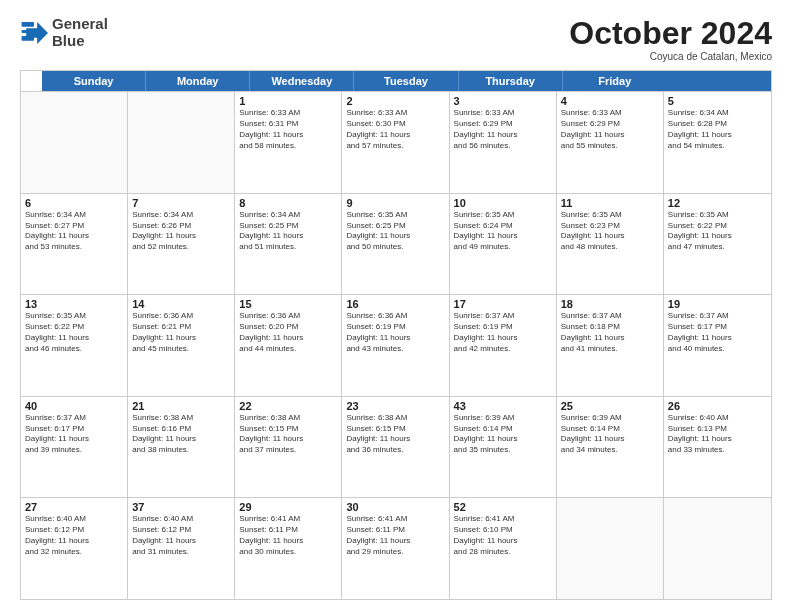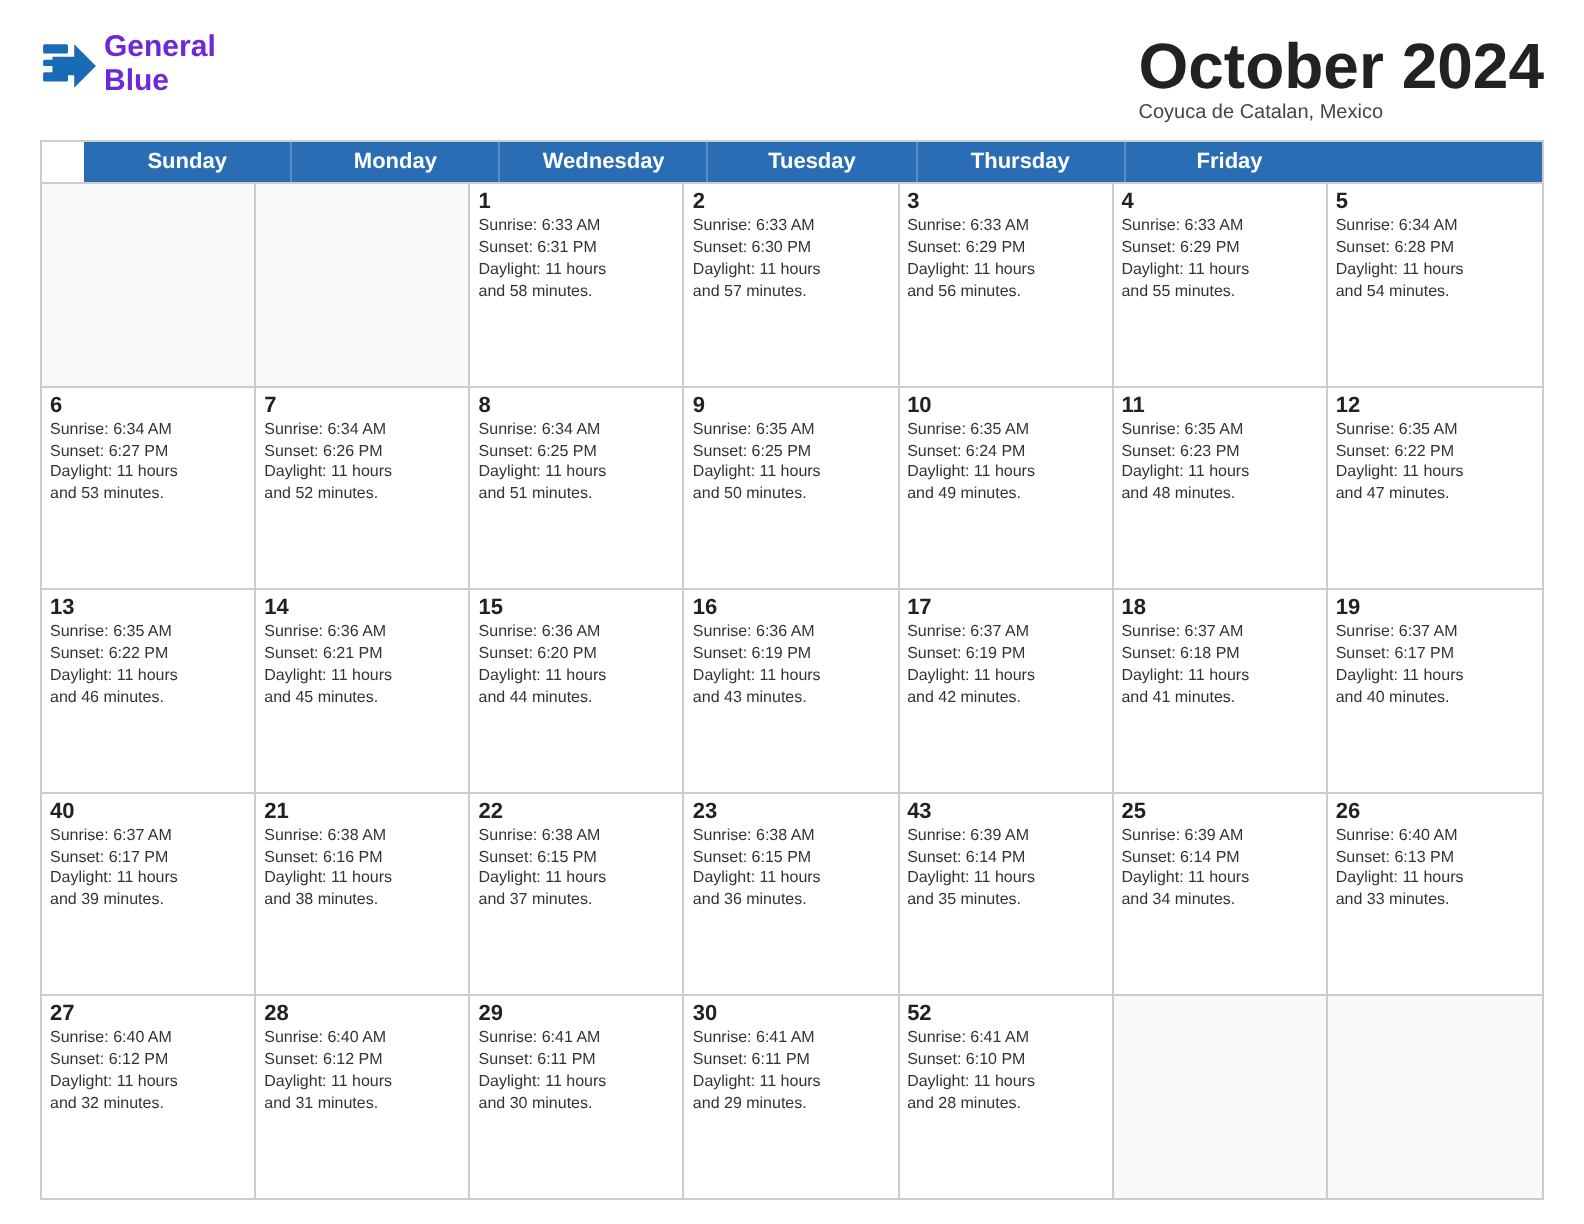--- a/index.html
+++ b/index.html
@@ -28,28 +28,28 @@
       align-items: center;
       gap: 4px;
     }
     .logo-text {
       font-size: 15px;
       font-weight: bold;
       color: #333;
       line-height: 1.1;
     }
     .logo-text span {
-      color: #6d28d9;
+      color: #404040;
     }
     .logo-icon {
       width: 28px;
       height: 28px;
     }
     .title-block {
-      text-align: left;
+      text-align: right;
       margin-left: 41px;
     }
     .month-title {
       font-size: 32px;
       font-weight: bold;
       color: #222;
       line-height: 1.1;
     }
     .subtitle {
       font-size: 10px;
@@ -339,21 +339,21 @@
         </div>
         <div class="cal-row">
           <div class="cal-cell">
             <span class="day-num">27</span>
             <div class="cell-text" style="white-space: pre-line;">Sunrise: 6:40 AM
 Sunset: 6:12 PM
 Daylight: 11 hours
 and 32 minutes.</div>
           </div>
           <div class="cal-cell">
-            <span class="day-num">28</span>
+            <span class="day-num">37</span>
             <div class="cell-text" style="white-space: pre-line;">Sunrise: 6:40 AM
 Sunset: 6:12 PM
 Daylight: 11 hours
 and 31 minutes.</div>
           </div>
           <div class="cal-cell">
             <span class="day-num">29</span>
             <div class="cell-text" style="white-space: pre-line;">Sunrise: 6:41 AM
 Sunset: 6:11 PM
 Daylight: 11 hours

